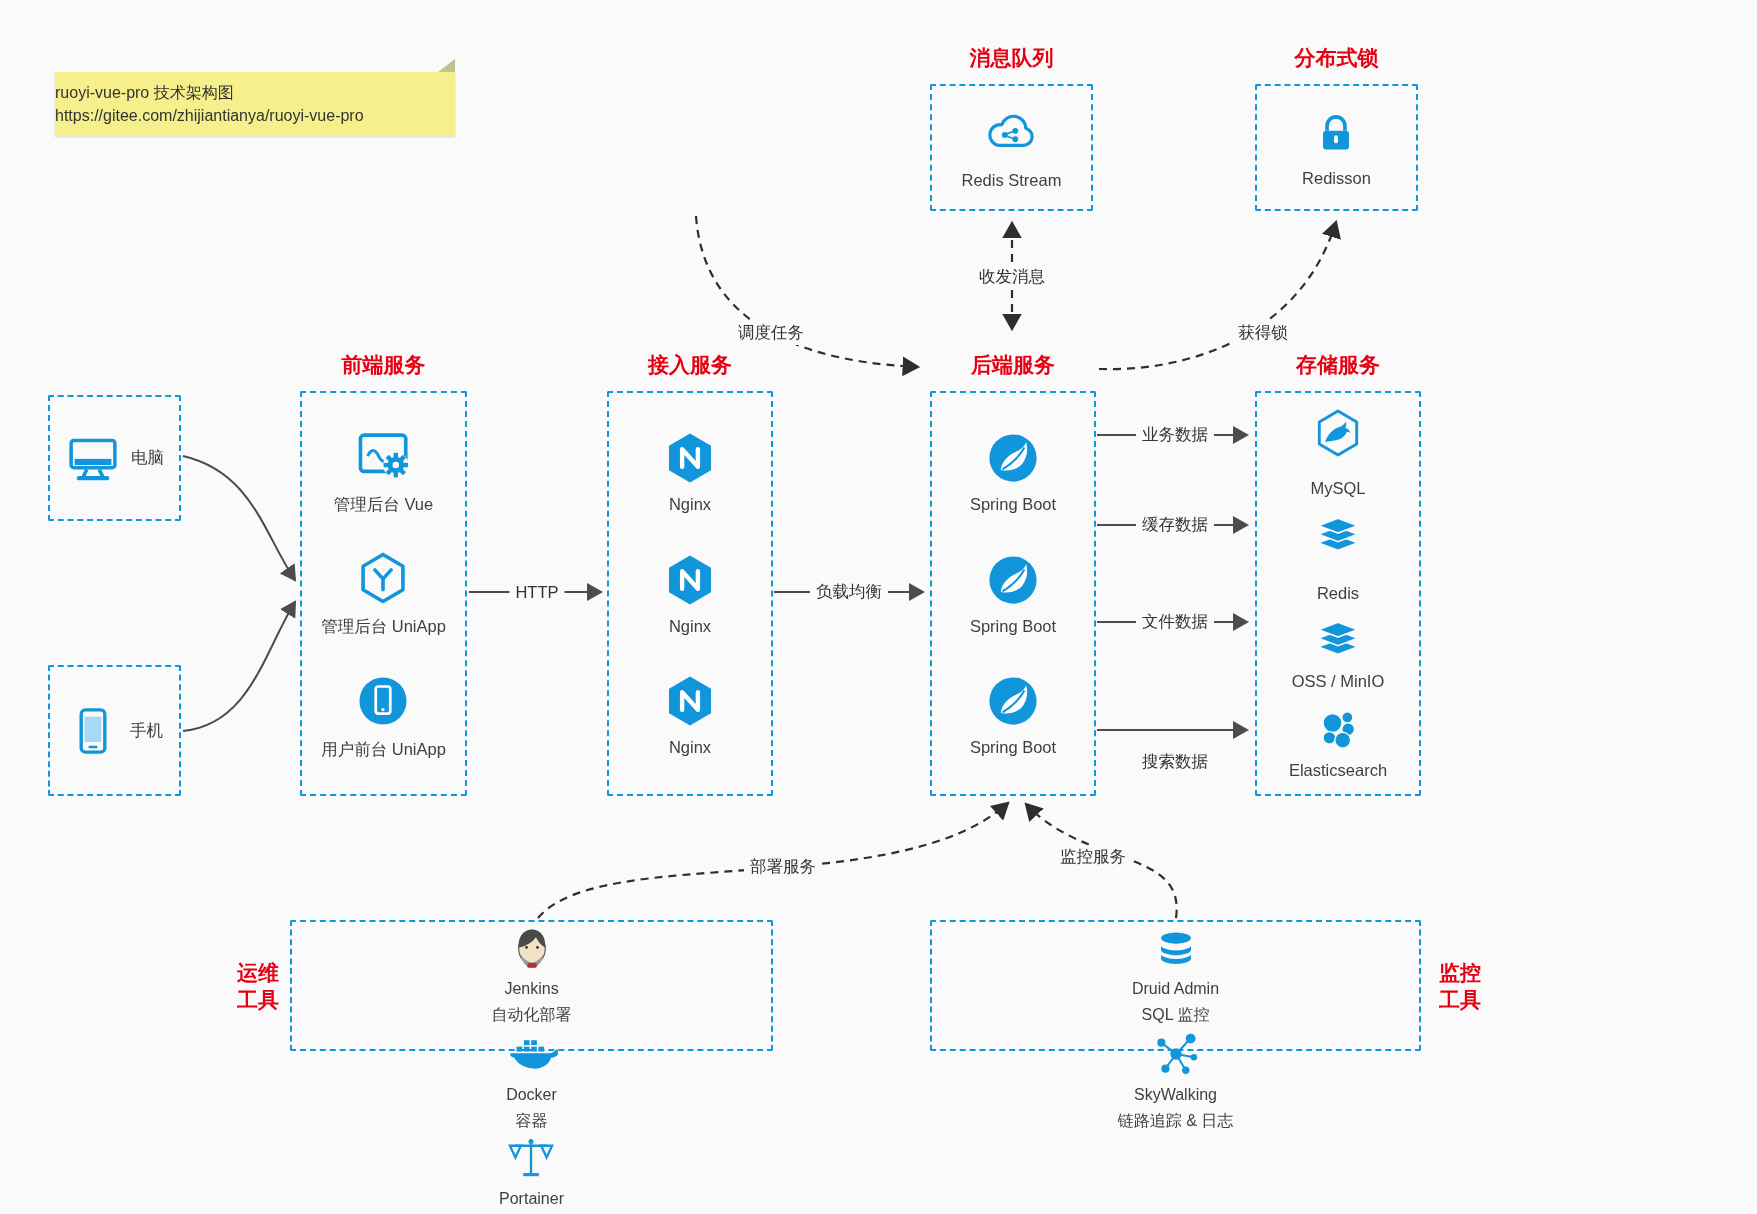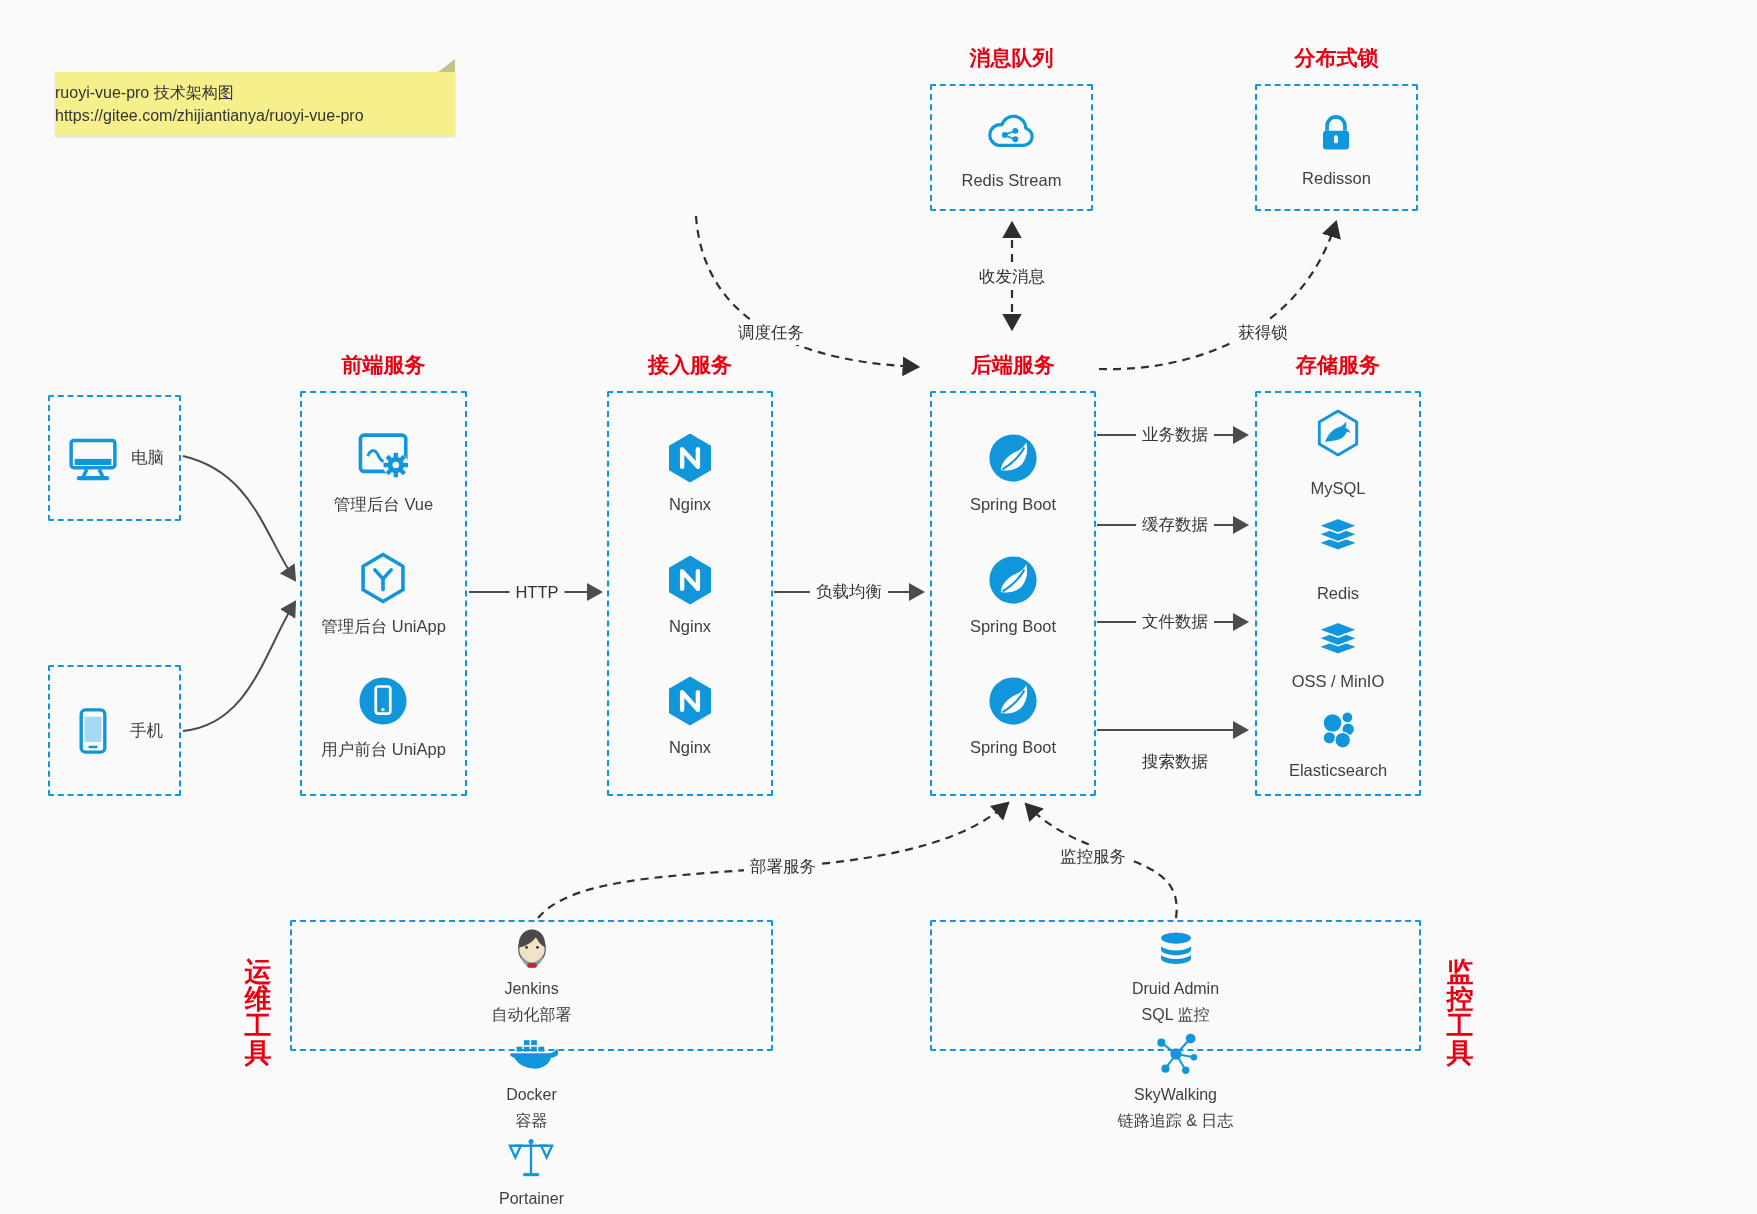--- a/index.html
+++ b/index.html
@@ -25,21 +25,21 @@
   .icon { display:block; line-height:0; }
   .icon svg { display:block; }
 
   .client-box { position:absolute; border:2px dashed #1296db; border-radius:2px; box-sizing:border-box;
                 display:flex; flex-direction:row; justify-content:center; align-items:center; gap:10px; }
 
   .hbox { flex-direction:column; justify-content:space-around; align-items:center; }
   .tool-item { display:flex; flex-direction:column; align-items:center; gap:4px; padding-top:2px; }
   .tool-label { font-size:16px; color:#3f3f3f; line-height:22px; text-align:center; white-space:nowrap; }
 
-  .side-label { position:absolute; color:#e60012; font-weight:bold; font-size:27px; line-height:27px;
+  .side-label { position:absolute; color:#e60012; font-weight:bold; font-size:21px; line-height:27px;
                 text-align:center; }
 
   .edge-label { position:absolute; transform:translate(-50%,-50%); background:#fafafa;
                 padding:1px 6px; font-size:16.5px; color:#333; white-space:nowrap; }
 </style>
 </head>
 <body>
 
 <div class="canvas">
 

